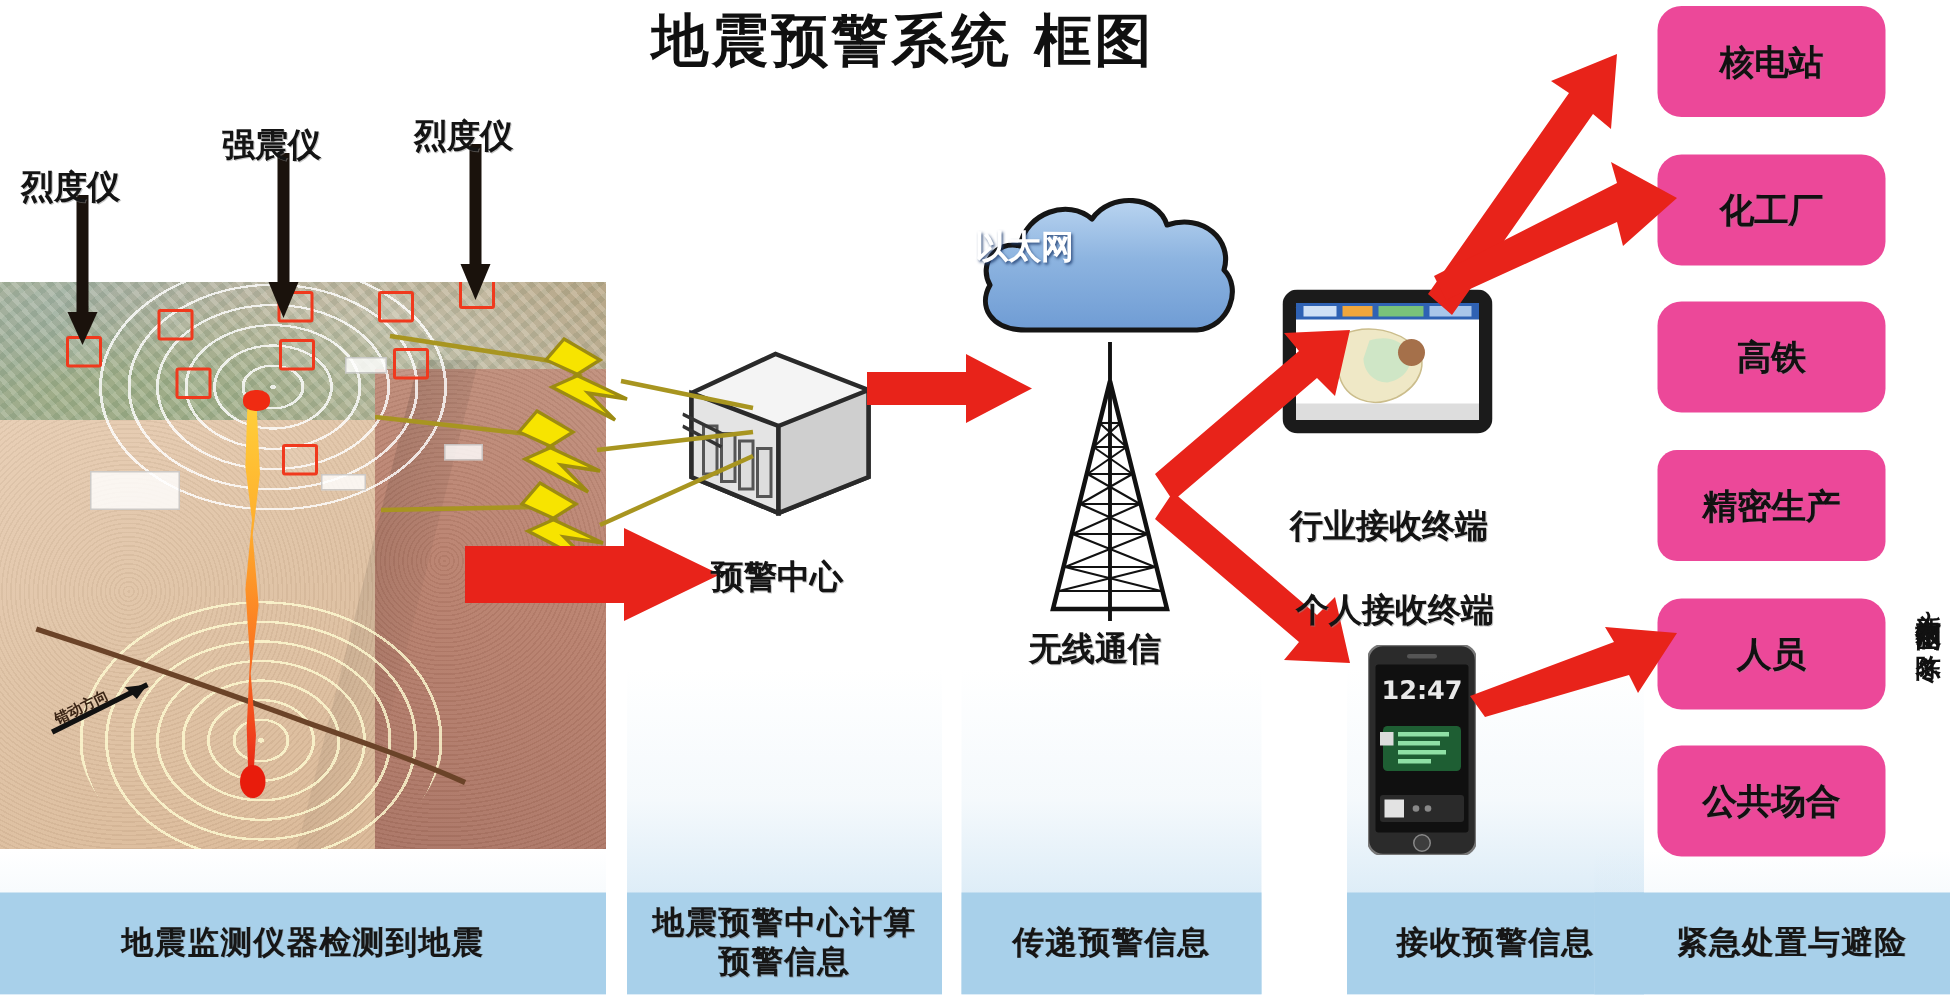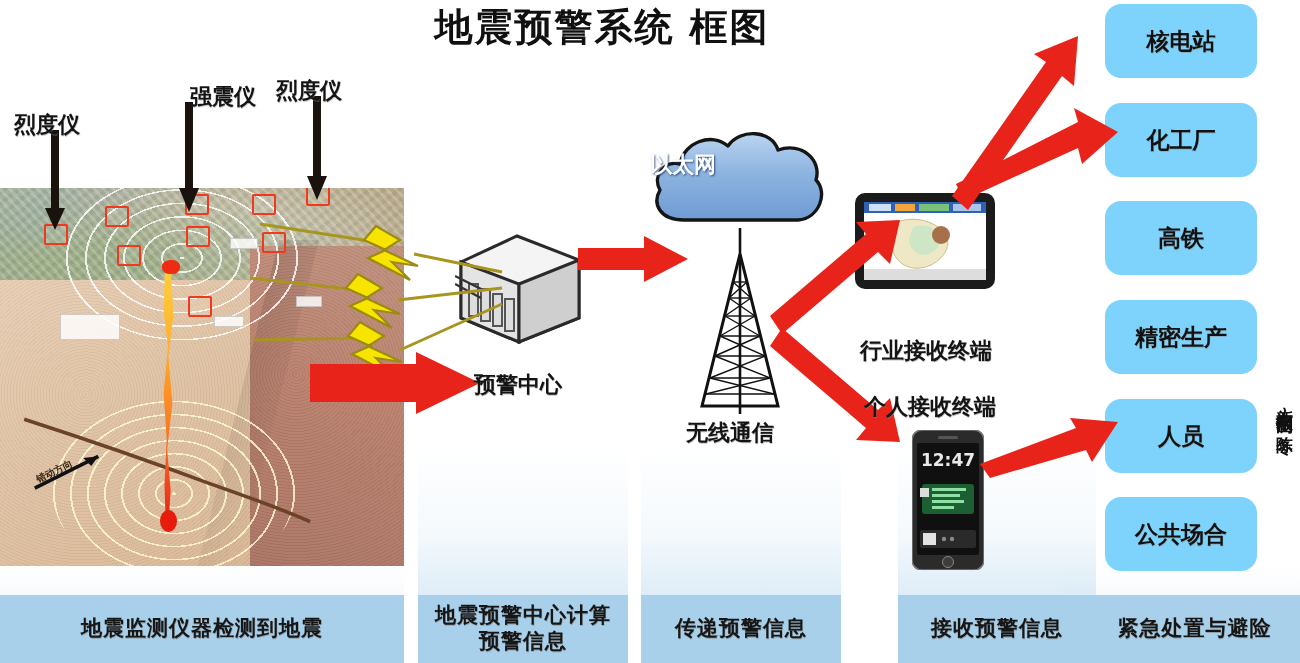--- a/index.html
+++ b/index.html
@@ -158,21 +158,21 @@
   
   #phone{position:absolute;left:912px;top:430px;width:72px;height:140px;z-index:25;}
 
   
   #arrowsRight{position:absolute;left:950px;top:18px;width:180px;height:230px;z-index:26;}
   #arrowPhone{position:absolute;left:980px;top:418px;width:140px;height:60px;z-index:26;}
 
   
   .target-box{
     position:absolute;left:1105px;width:152px;
-    background:#7dd3fc;border-radius:16px;
+    background:#ec4899;border-radius:16px;
     display:flex;align-items:center;justify-content:center;
     font-family:"DejaVu Sans","Liberation Sans",sans-serif;
     font-weight:bold;font-size:23px;color:#111;
     text-shadow:.6px .6px 0 rgba(140,140,140,.45);
     z-index:20;
   }
 
   
   #credit{
     position:absolute;right:3px;top:396px;
@@ -248,21 +248,21 @@
   <svg class="blk-arrow" style="left:178px;top:102px;" width="22" height="110" viewBox="0 0 22 110">
     <rect x="7" y="0" width="8" height="90" fill="#1a120c"></rect>
     <polygon points="1,86 21,86 11,110" fill="#1a120c"></polygon>
   </svg>
   <svg class="blk-arrow" style="left:306px;top:96px;" width="22" height="104" viewBox="0 0 22 104">
     <rect x="7" y="0" width="8" height="84" fill="#1a120c"></rect>
     <polygon points="1,80 21,80 11,104" fill="#1a120c"></polygon>
   </svg>
 
   <div class="lbl s22" style="left:14px;top:110px;">烈度仪</div>
-  <div class="lbl s22" style="left:148px;top:82px;margin-left:42px;">强震仪</div>
+  <div class="lbl s22" style="left:148px;top:82px;">强震仪</div>
   <div class="lbl s22" style="left:276px;top:76px;">烈度仪</div>
 
   <svg id="bolts" viewBox="0 0 300 180">
     <g stroke="#a89520" stroke-width="3" fill="none">
       <path d="M10 34 L126 52"></path>
       <path d="M0 88 L108 100"></path>
       <path d="M4 150 L110 148"></path>
       <path d="M164 64 L252 82"></path>
       <path d="M148 110 L252 98"></path>
       <path d="M150 160 L252 114"></path>
@@ -394,21 +394,21 @@
 
   <div class="target-box" style="top:4px;height:74px;">
     <span>核电站</span>
   </div>
   <div class="target-box" style="top:103px;height:74px;">
     <span>化工厂</span>
   </div>
   <div class="target-box" style="top:201px;height:74px;">
     <span>高铁</span>
   </div>
-  <div class="target-box" style="top:300px;height:74px;">
+  <div class="target-box" style="top:300px;height:74px;border-radius:13px;">
     <span>精密生产</span>
   </div>
   <div class="target-box" style="top:399px;height:74px;text-align:right;">
     <span>人员</span>
   </div>
   <div class="target-box" style="top:497px;height:74px;">
     <span>公共场合</span>
   </div>
 
   <div id="credit">新京报制图~陈冬</div>

